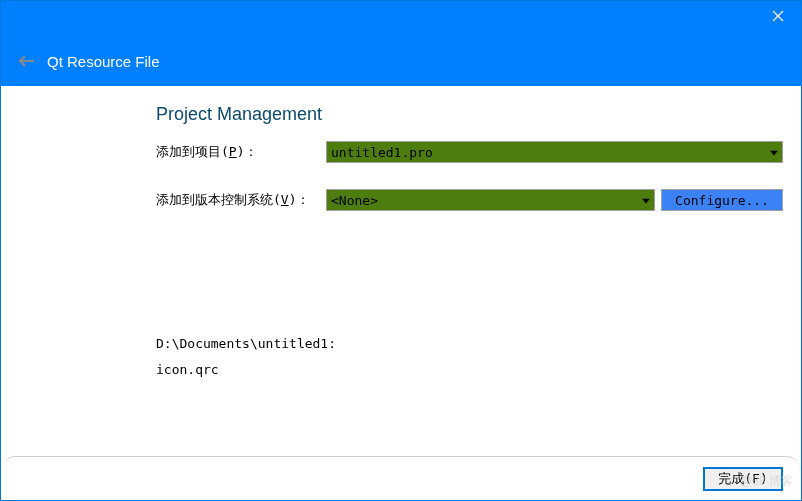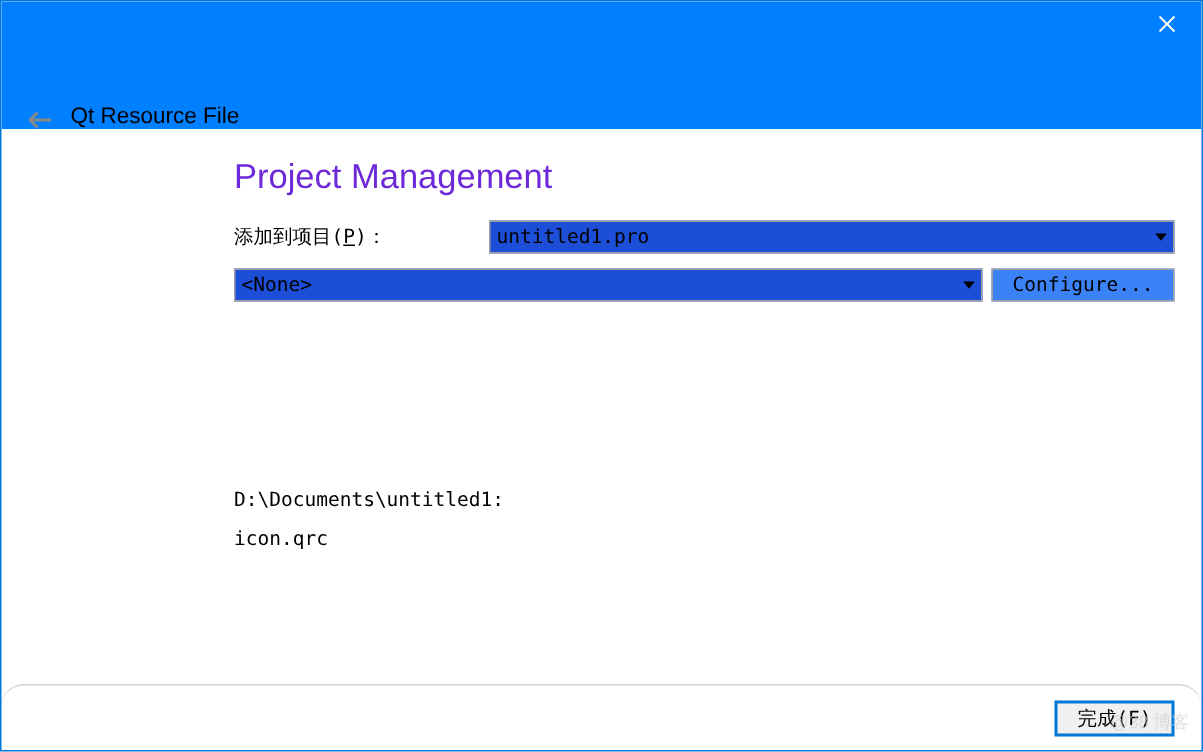--- a/index.html
+++ b/index.html
@@ -27,23 +27,23 @@
   align-items: center;
   justify-content: center;
   color: #fff;
   cursor: pointer;
 }
 .close-btn svg { display: block; }
 .header {
   height: 50px;
   background: #007fff;
   display: flex;
-  align-items: flex-end;
+  align-items: center;
   padding: 0 18px;
-  color: #000000;
+  color: #ffffff;
 }
 .back-arrow {
   margin-right: 12px;
   display: flex;
   align-items: center;
   cursor: pointer;
 }
 .header-title { font-size: 15px; }
 .content {
   display: flex;
@@ -65,39 +65,39 @@
   display: inline-flex;
   align-items: center;
 }
 .side-arrow svg { display: block; }
 .blank { width: 18px; display: inline-block; }
 .main {
   flex: 1;
   padding: 18px 18px 0 0;
 }
 .page-title {
-  color: #6d28d9;
-  font-size: 23px;
+  color: #0c4a6e;
+  font-size: 18px;
   margin-bottom: 16px;
 }
 .form-row {
   display: flex;
   align-items: center;
-  margin-bottom: 10px;
+  margin-bottom: 26px;
   font-family: "SimSun", monospace;
 }
 .form-label {
   width: 170px;
   font-size: 13px;
 }
 .form-label u { text-decoration: underline; }
 .select {
   flex: 1;
   height: 22px;
-  background: #1d4ed8;
+  background: #4d7c0f;
   border: 1px solid #a0a0a0;
   display: flex;
   align-items: center;
   padding: 2px 4px;
   font-family: "SimSun", monospace;
   font-size: 13px;
   position: relative;
   cursor: pointer;
 }
 .select .caret {
@@ -201,20 +201,23 @@
         <span>untitled1.pro</span>
         <span class="caret">
           <svg width="8" height="6" viewBox="0 0 8 6">
               <polygon points="0,0 8,0 4,5" fill="#000"></polygon>
             </svg>
         </span>
       </div>
     </div>
 
     <div class="form-row">
+      <div class="form-label">
+        <span>添加到版本控制系统(</span><u>V</u><span>)：</span>
+      </div>
       <div class="select">
         <span>&lt;None&gt;</span>
         <span class="caret">
           <svg width="8" height="6" viewBox="0 0 8 6">
               <polygon points="0,0 8,0 4,5" fill="#000"></polygon>
             </svg>
         </span>
       </div>
       <div class="configure-btn">Configure...</div>
     </div>

